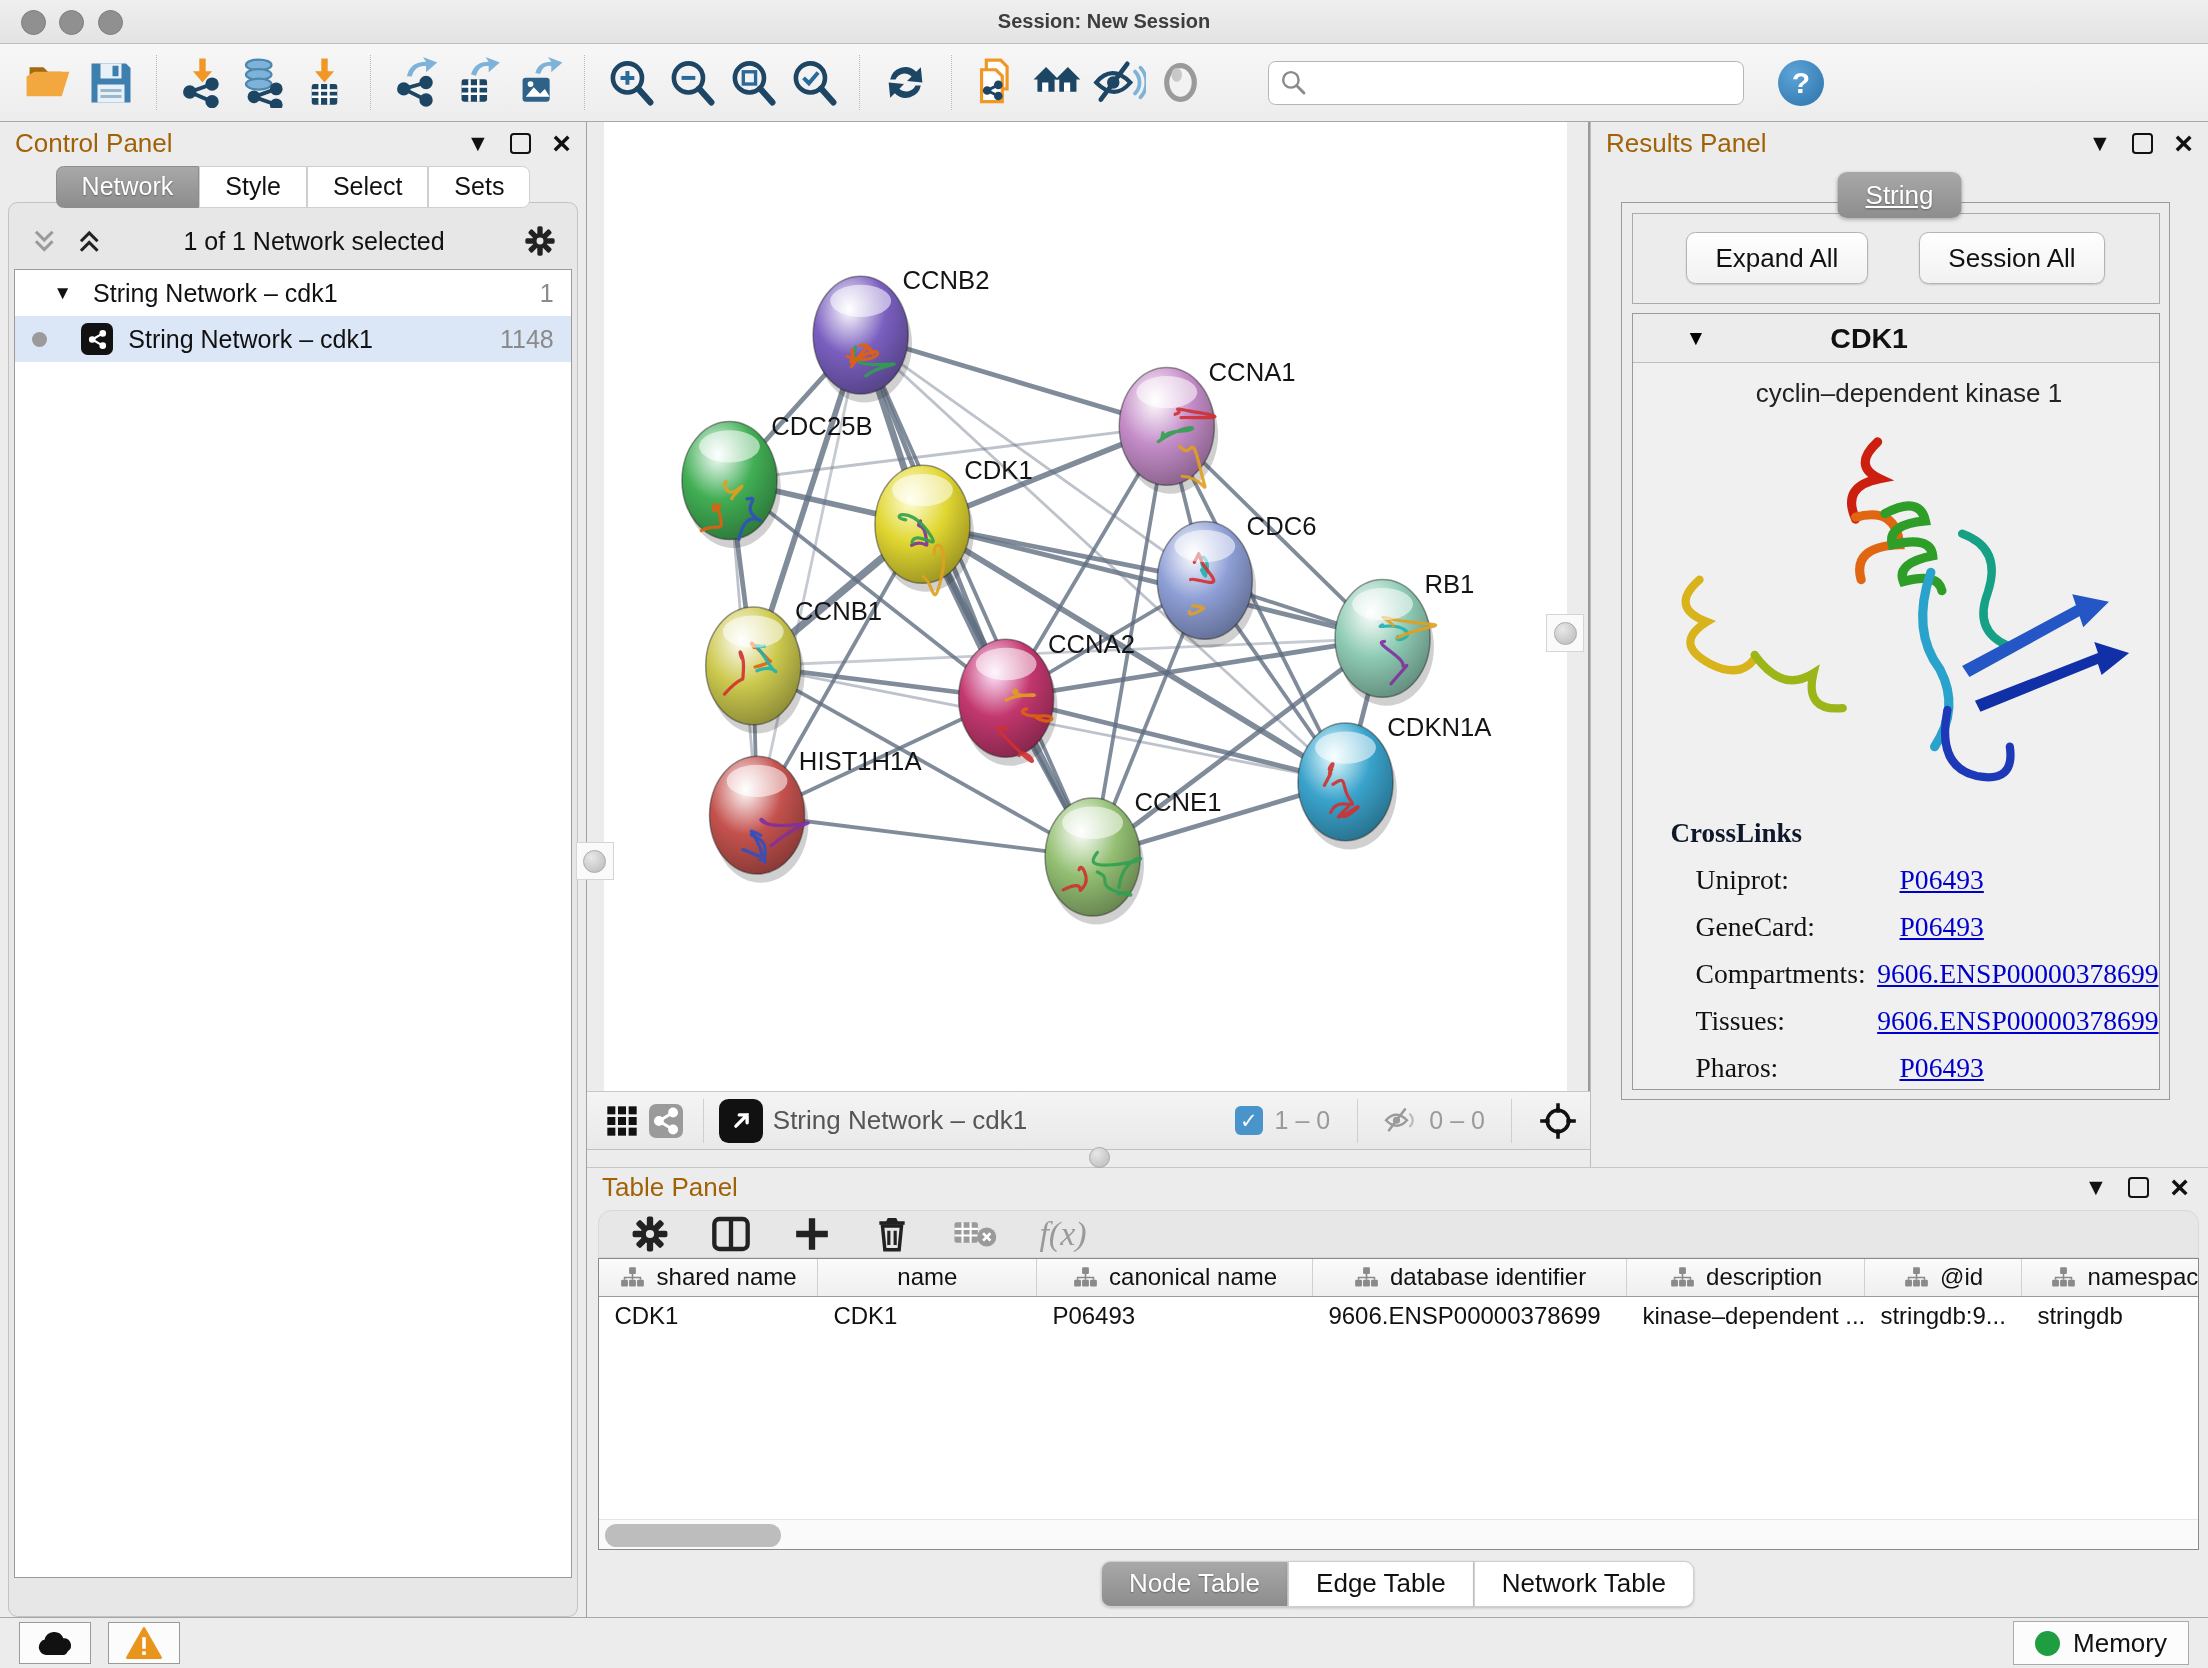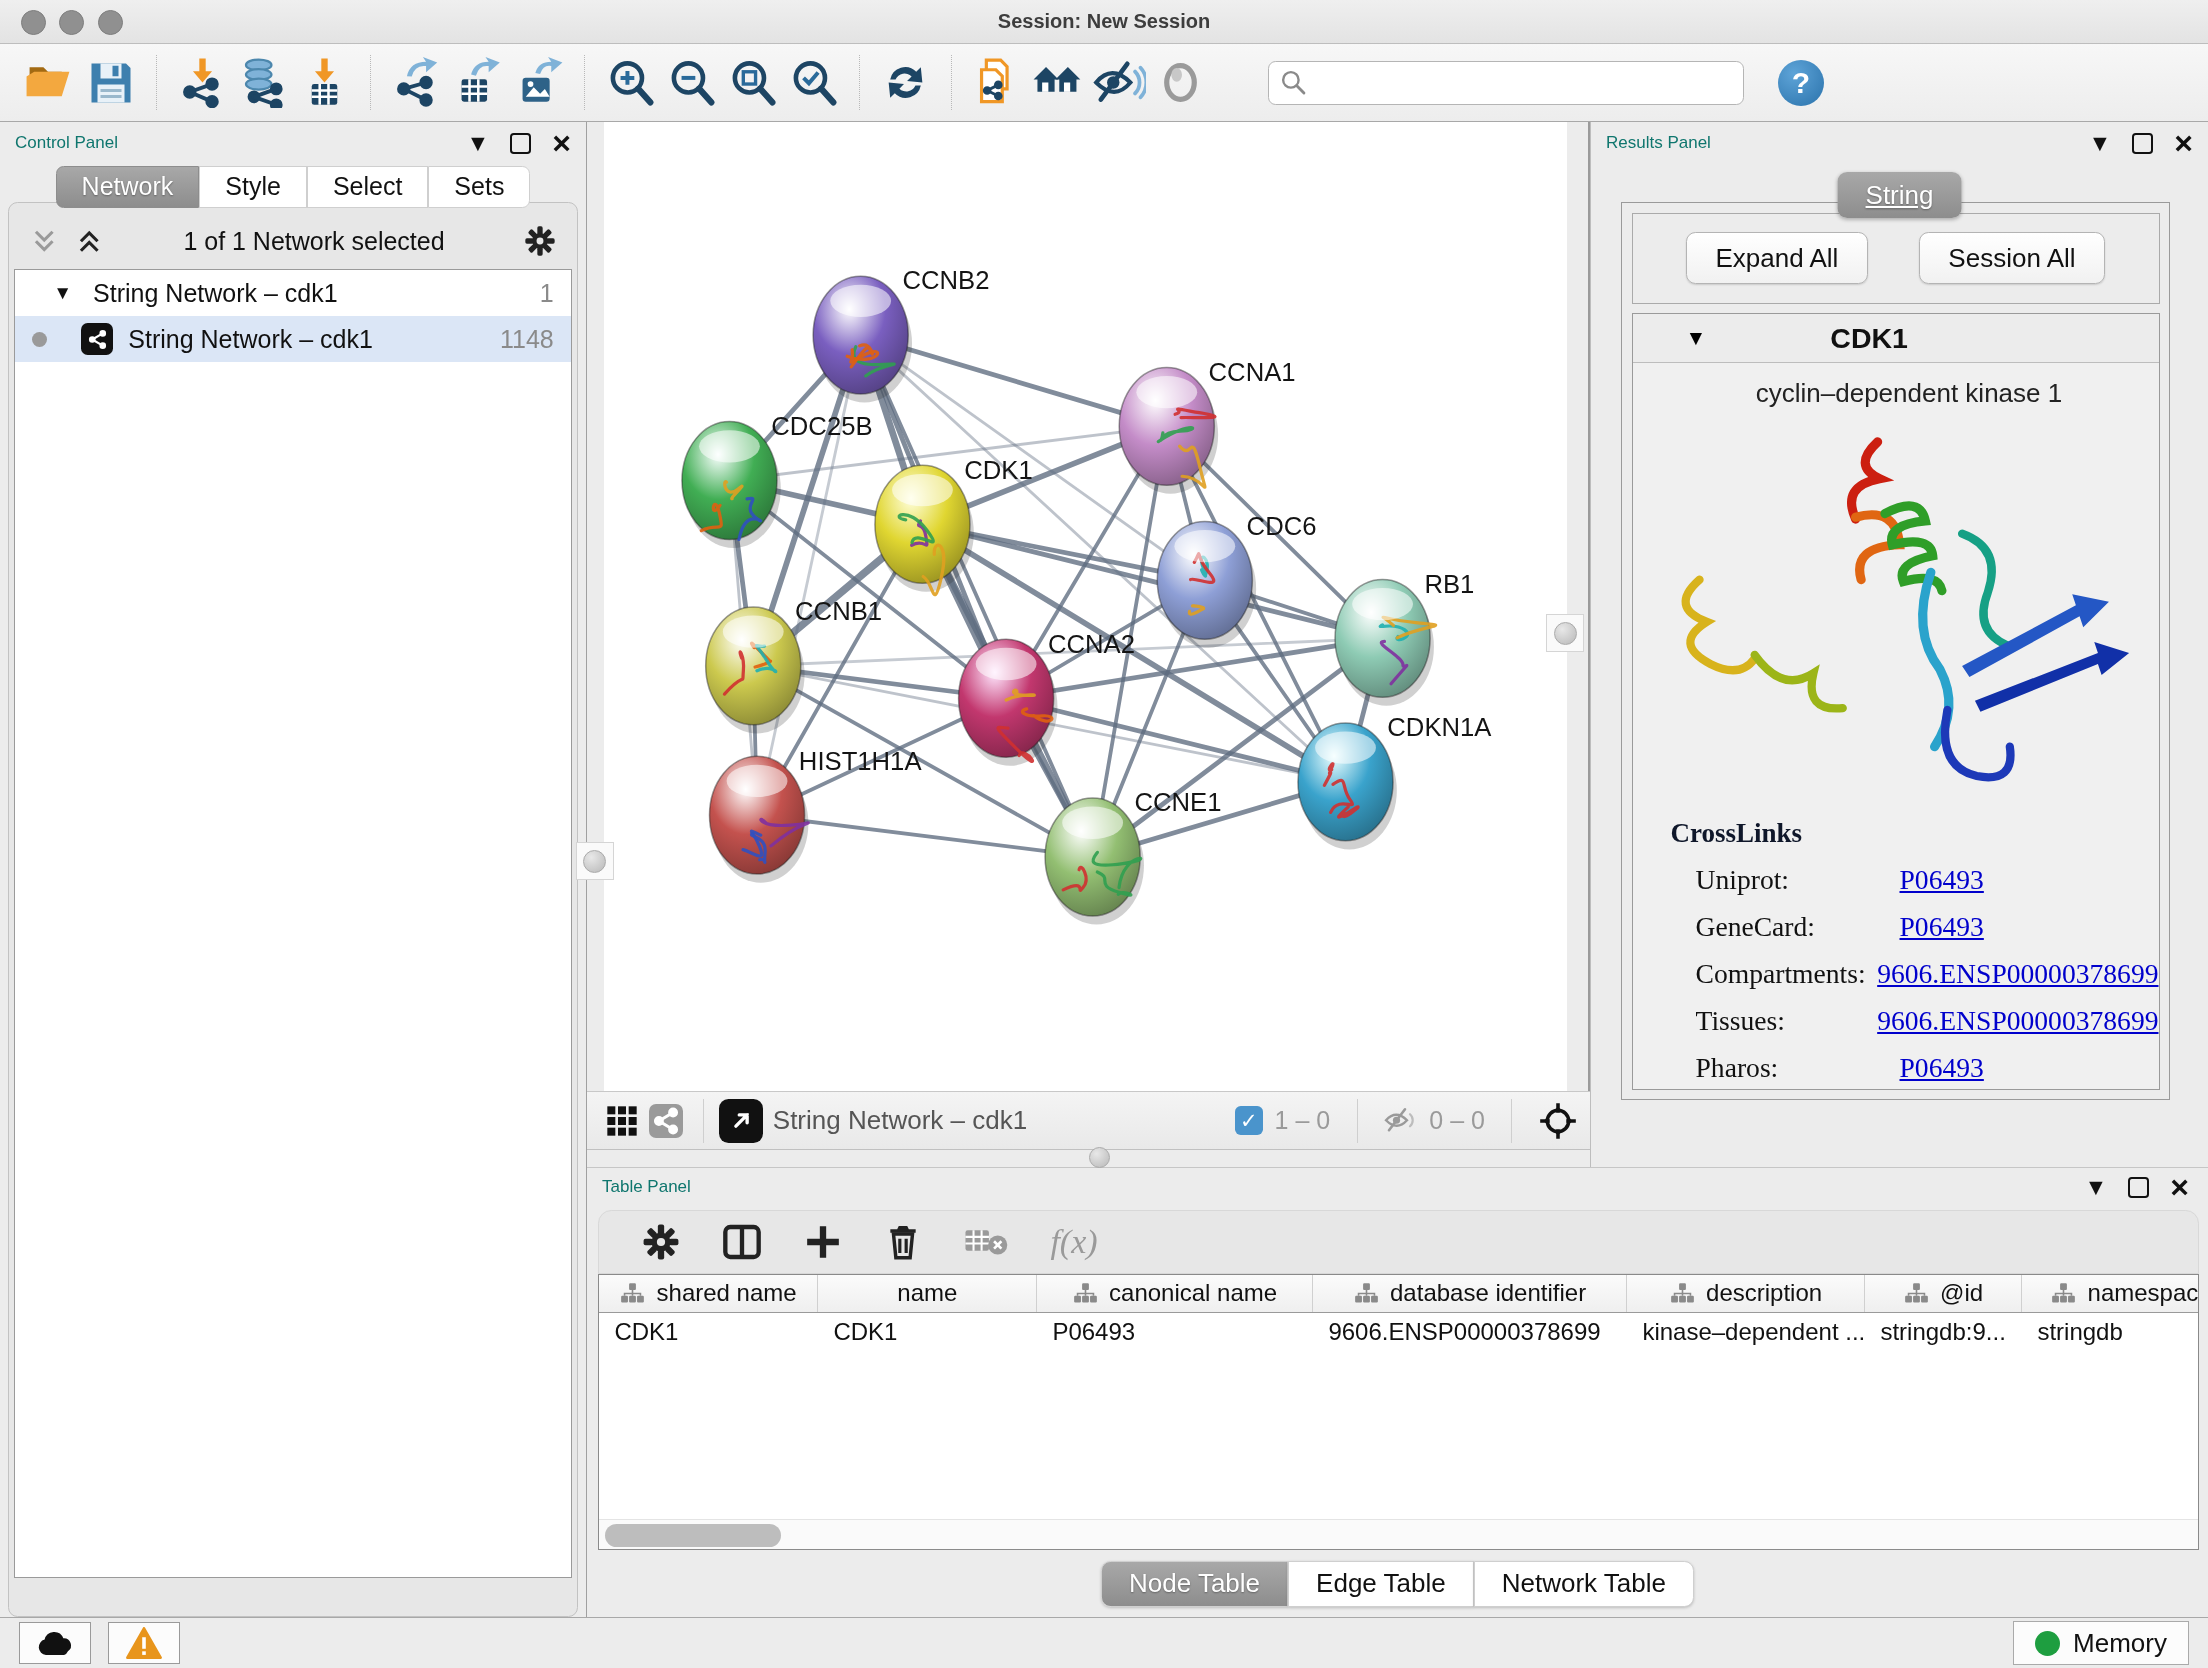--- a/index.html
+++ b/index.html
@@ -27,21 +27,21 @@
     background:radial-gradient(circle at 35% 30%, #5ea4d8, #2a72ab); color:#fff; font-size:30px; font-weight:bold;
     display:flex; align-items:center; justify-content:center; }
 
   
   .main { flex:1; display:flex; min-height:0; }
 
   
   .control-panel { width:587px; flex:none; background:#ececec; border-right:1px solid #a0a0a0;
     display:flex; flex-direction:column; }
   .panel-header { height:42px; display:flex; align-items:center; padding:0 15px; }
-  .panel-title { font-size:17px; color:#0f766e; }
+  .panel-title { font-size:26px; color:#a16207; }
   .panel-ctrls { margin-left:auto; display:flex; align-items:center; gap:21px; }
   .pc { font-size:23px; color:#111; line-height:1; }
   .pc-square { width:21px; height:21px; border:2.9px solid #111; border-radius:3.8px; }
   .pc-x { font-size:32px; font-weight:bold; }
   .cp-tabs { display:flex; justify-content:center; margin-top:1.9px; position:relative; z-index:2; }
   .tab { height:42px; padding:0 25px; background:#fff; border:1px solid #cfcfcf; font-size:25px; color:#111;
     display:flex; align-items:center; }
   .tab.first { border-radius:7.6px 0 0 7.6px; }
   .tab.last { border-radius:0 7.6px 7.6px 0; }
   .tab.active { background:linear-gradient(#a8a8a8,#8d8d8d); color:#fff; border-color:#8d8d8d;
@@ -108,22 +108,22 @@
   .crosslinks { font-family:"Liberation Serif", serif; padding:19px 0 0 38px; }
   .cl-title { font-size:27px; font-weight:bold; color:#0f172a; }
   .cl-row { display:flex; margin-top:15px; padding-left:25px; font-size:27.6px; }
   .cl-label { width:204px; color:#111; }
   .cl-value { color:#0000cc; text-decoration:underline; }
 
   
   .table-panel { flex:1; background:#ececec; display:flex; flex-direction:column; min-height:0;
     border-top:1px solid #c6c6c6; }
   .tp-titlerow { height:38px; display:flex; align-items:center; padding:0 19px 0 15px; flex:none; }
-  .tp-toolbar { margin:3.8px 9.5px 0 11.4px; height:64px; background:#e7e7e7; border:1px solid #d8d8d8;
-    border-radius:13.3px 13.3px 0 0; display:flex; align-items:center; gap:42px; padding:0 43px; flex:none; }
+  .tp-toolbar { margin:3.8px 9.5px 0 11.4px; height:48px; background:#e7e7e7; border:1px solid #d8d8d8;
+    border-radius:13.3px 13.3px 0 0; display:flex; align-items:center; gap:42px; padding:0 32px; flex:none; }
   .fx { font-family:"Liberation Serif", serif; font-style:italic; font-size:34px; color:#9a9a9a; }
   .table-area { margin:0 9.5px 0 11.4px; background:#fff; border:1.9px solid #8a8a8a; flex:1; display:flex;
     flex-direction:column; min-height:0; overflow:hidden; }
   .thead { height:38px; background:linear-gradient(#fbfbfb,#efefef); border-bottom:1px solid #9a9a9a;
     display:flex; flex:none; overflow:hidden; }
   .th { flex:none; display:flex; align-items:center; justify-content:center; gap:11.4px; font-size:24px; color:#111;
     border-right:1px solid #d0d0d0; overflow:hidden; white-space:nowrap; }
   .trow { height:38px; display:flex; flex:none; overflow:hidden; }
   .td { flex:none; font-size:24px; color:#111; display:flex; align-items:center; padding-left:15px;
     overflow:hidden; white-space:nowrap; }

